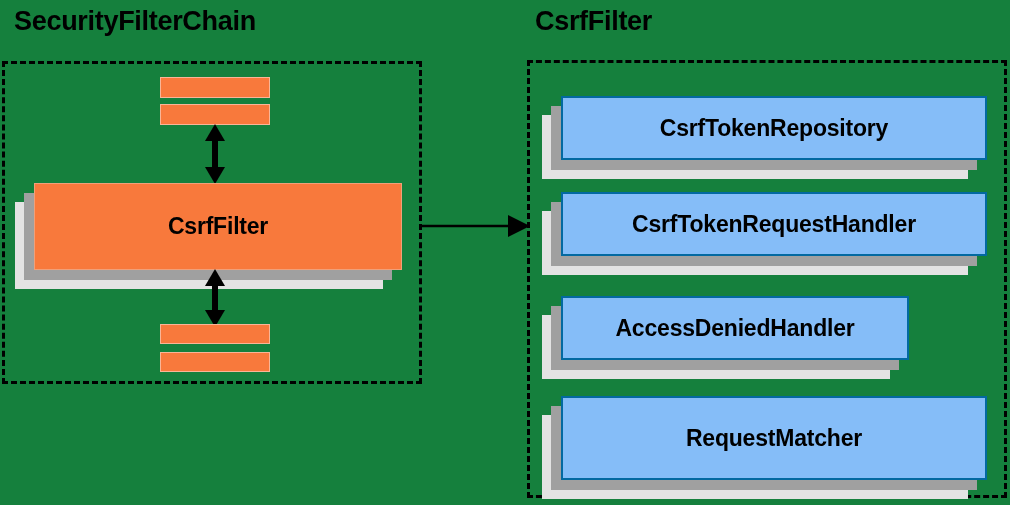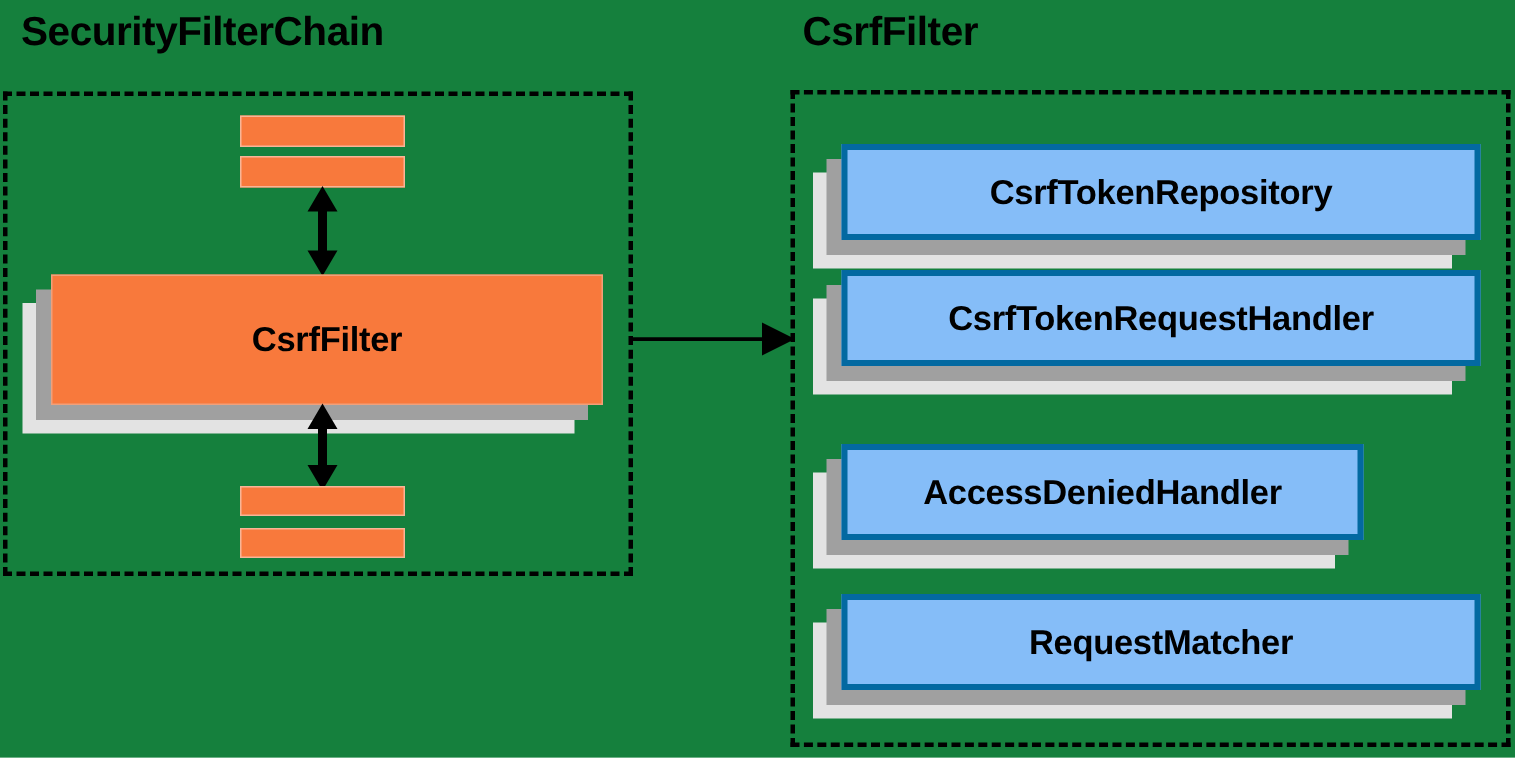--- a/index.html
+++ b/index.html
@@ -69,21 +69,21 @@
     align-items: center;
     justify-content: center;
     font-size: 23px;
     font-weight: bold;
     color: #000000;
     letter-spacing: -0.2px;
     white-space: nowrap;
   }
   .node.blue .face {
     background: #85bdf8;
-    border: 4px solid #0369a1;
+    border: 2px solid #0369a1;
   }
   .node.orange .face {
     background: #f8793c;
     border: 1px solid #f0a07a;
   }
 
   
   .bar {
     position: absolute;
     background: #f8793c;
@@ -138,31 +138,31 @@
     <line x1="0" y1="13" x2="95" y2="13" stroke="#000000" stroke-width="2.5"></line>
     <polygon points="110,13 88,2 88,24" fill="#000000"></polygon>
   </svg>
 
   <div class="node blue" style="left:561px; top:96px; width:426px; height:64px;">
     <div class="shadow-far"></div>
     <div class="shadow-near"></div>
     <div class="face">CsrfTokenRepository</div>
   </div>
 
-  <div class="node blue" style="left:561px; top:180px; width:426px; height:64px;">
+  <div class="node blue" style="left:561px; top:192px; width:426px; height:64px;">
     <div class="shadow-far"></div>
     <div class="shadow-near"></div>
     <div class="face">CsrfTokenRequestHandler</div>
   </div>
 
   <div class="node blue" style="left:561px; top:296px; width:348px; height:64px;text-align:right;">
     <div class="shadow-far"></div>
     <div class="shadow-near"></div>
     <div class="face">AccessDeniedHandler</div>
   </div>
 
-  <div class="node blue" style="left:561px; top:396px; width:426px; height:64px;">
+  <div class="node blue" style="left:561px; top:396px; width:426px; height:84px;">
     <div class="shadow-far"></div>
     <div class="shadow-near"></div>
     <div class="face">RequestMatcher</div>
   </div>
 
 </div>
 
 </body></html>

